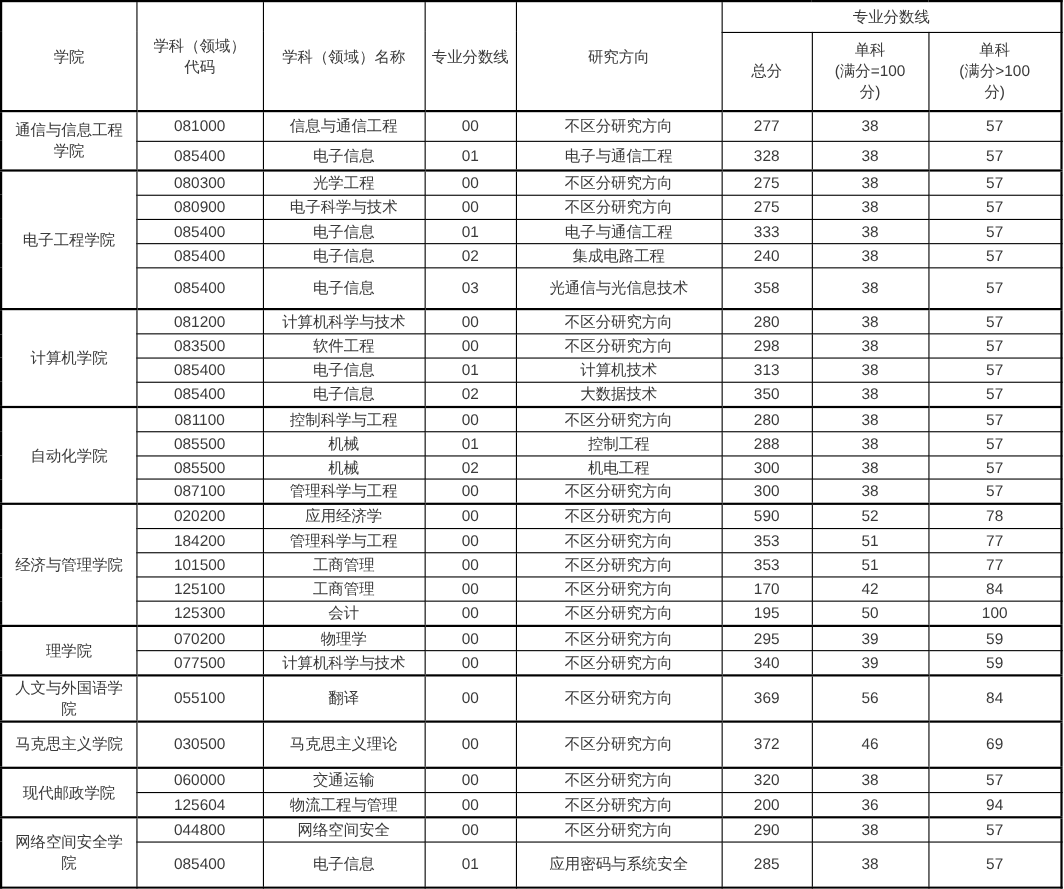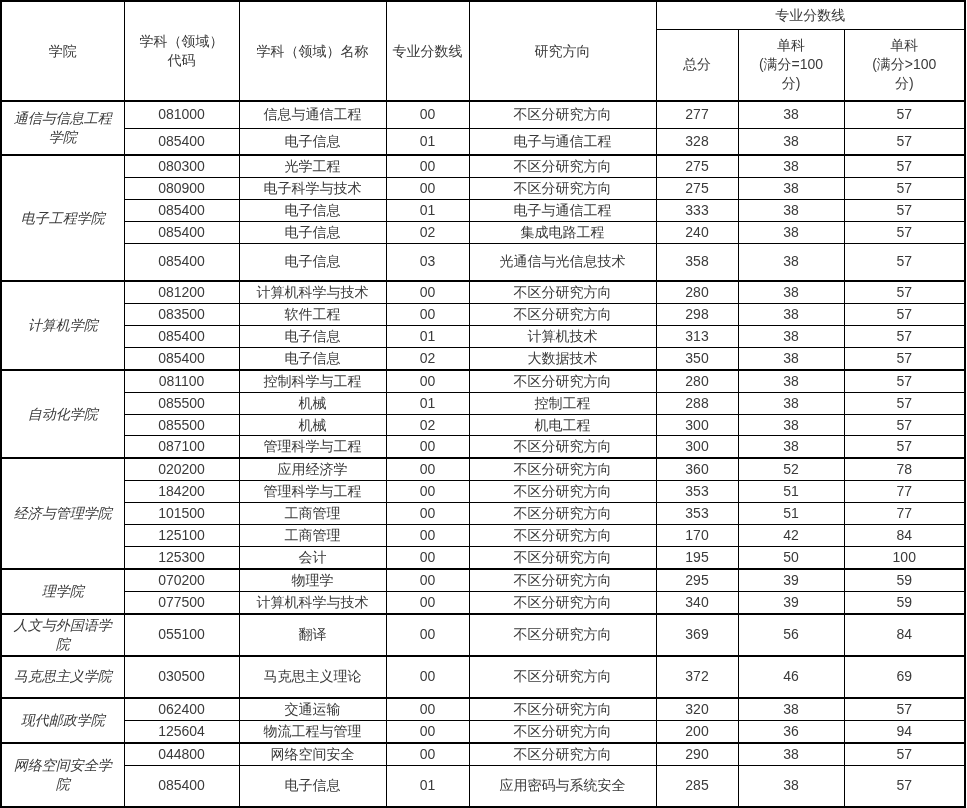--- a/index.html
+++ b/index.html
@@ -42,21 +42,20 @@
   }
   
   .score-table thead tr.h1 { height: 28px; }
   .score-table thead tr.h2 { height: 72px; }
   
   .score-table tr.rh-m { height: 27px; }
   .score-table tr.rh-t { height: 38px; }
   .score-table tr.rh-x { height: 42px; }
   .college {
     padding: 1px 7px;
-    font-style: italic;
   }
 </style>
 </head>
 <body>
 
 <table class="score-table">
   <colgroup>
     <col style="width:123px">
     <col style="width:115px">
     <col style="width:147px">
@@ -230,21 +229,21 @@
       <td>38</td>
       <td>57</td>
     </tr>
 
     <tr class="gstart">
       <td class="college" rowspan="5">经济与管理学院</td>
       <td>020200</td>
       <td>应用经济学</td>
       <td>00</td>
       <td>不区分研究方向</td>
-      <td>360</td>
+      <td>590</td>
       <td>52</td>
       <td>78</td>
     </tr>
     <tr>
       <td>184200</td>
       <td>管理科学与工程</td>
       <td>00</td>
       <td>不区分研究方向</td>
       <td>353</td>
       <td>51</td>
@@ -315,21 +314,21 @@
       <td>马克思主义理论</td>
       <td>00</td>
       <td>不区分研究方向</td>
       <td>372</td>
       <td>46</td>
       <td>69</td>
     </tr>
 
     <tr class="gstart">
       <td class="college" rowspan="2">现代邮政学院</td>
-      <td>062400</td>
+      <td>060000</td>
       <td>交通运输</td>
       <td>00</td>
       <td>不区分研究方向</td>
       <td>320</td>
       <td>38</td>
       <td>57</td>
     </tr>
     <tr>
       <td>125604</td>
       <td>物流工程与管理</td>

